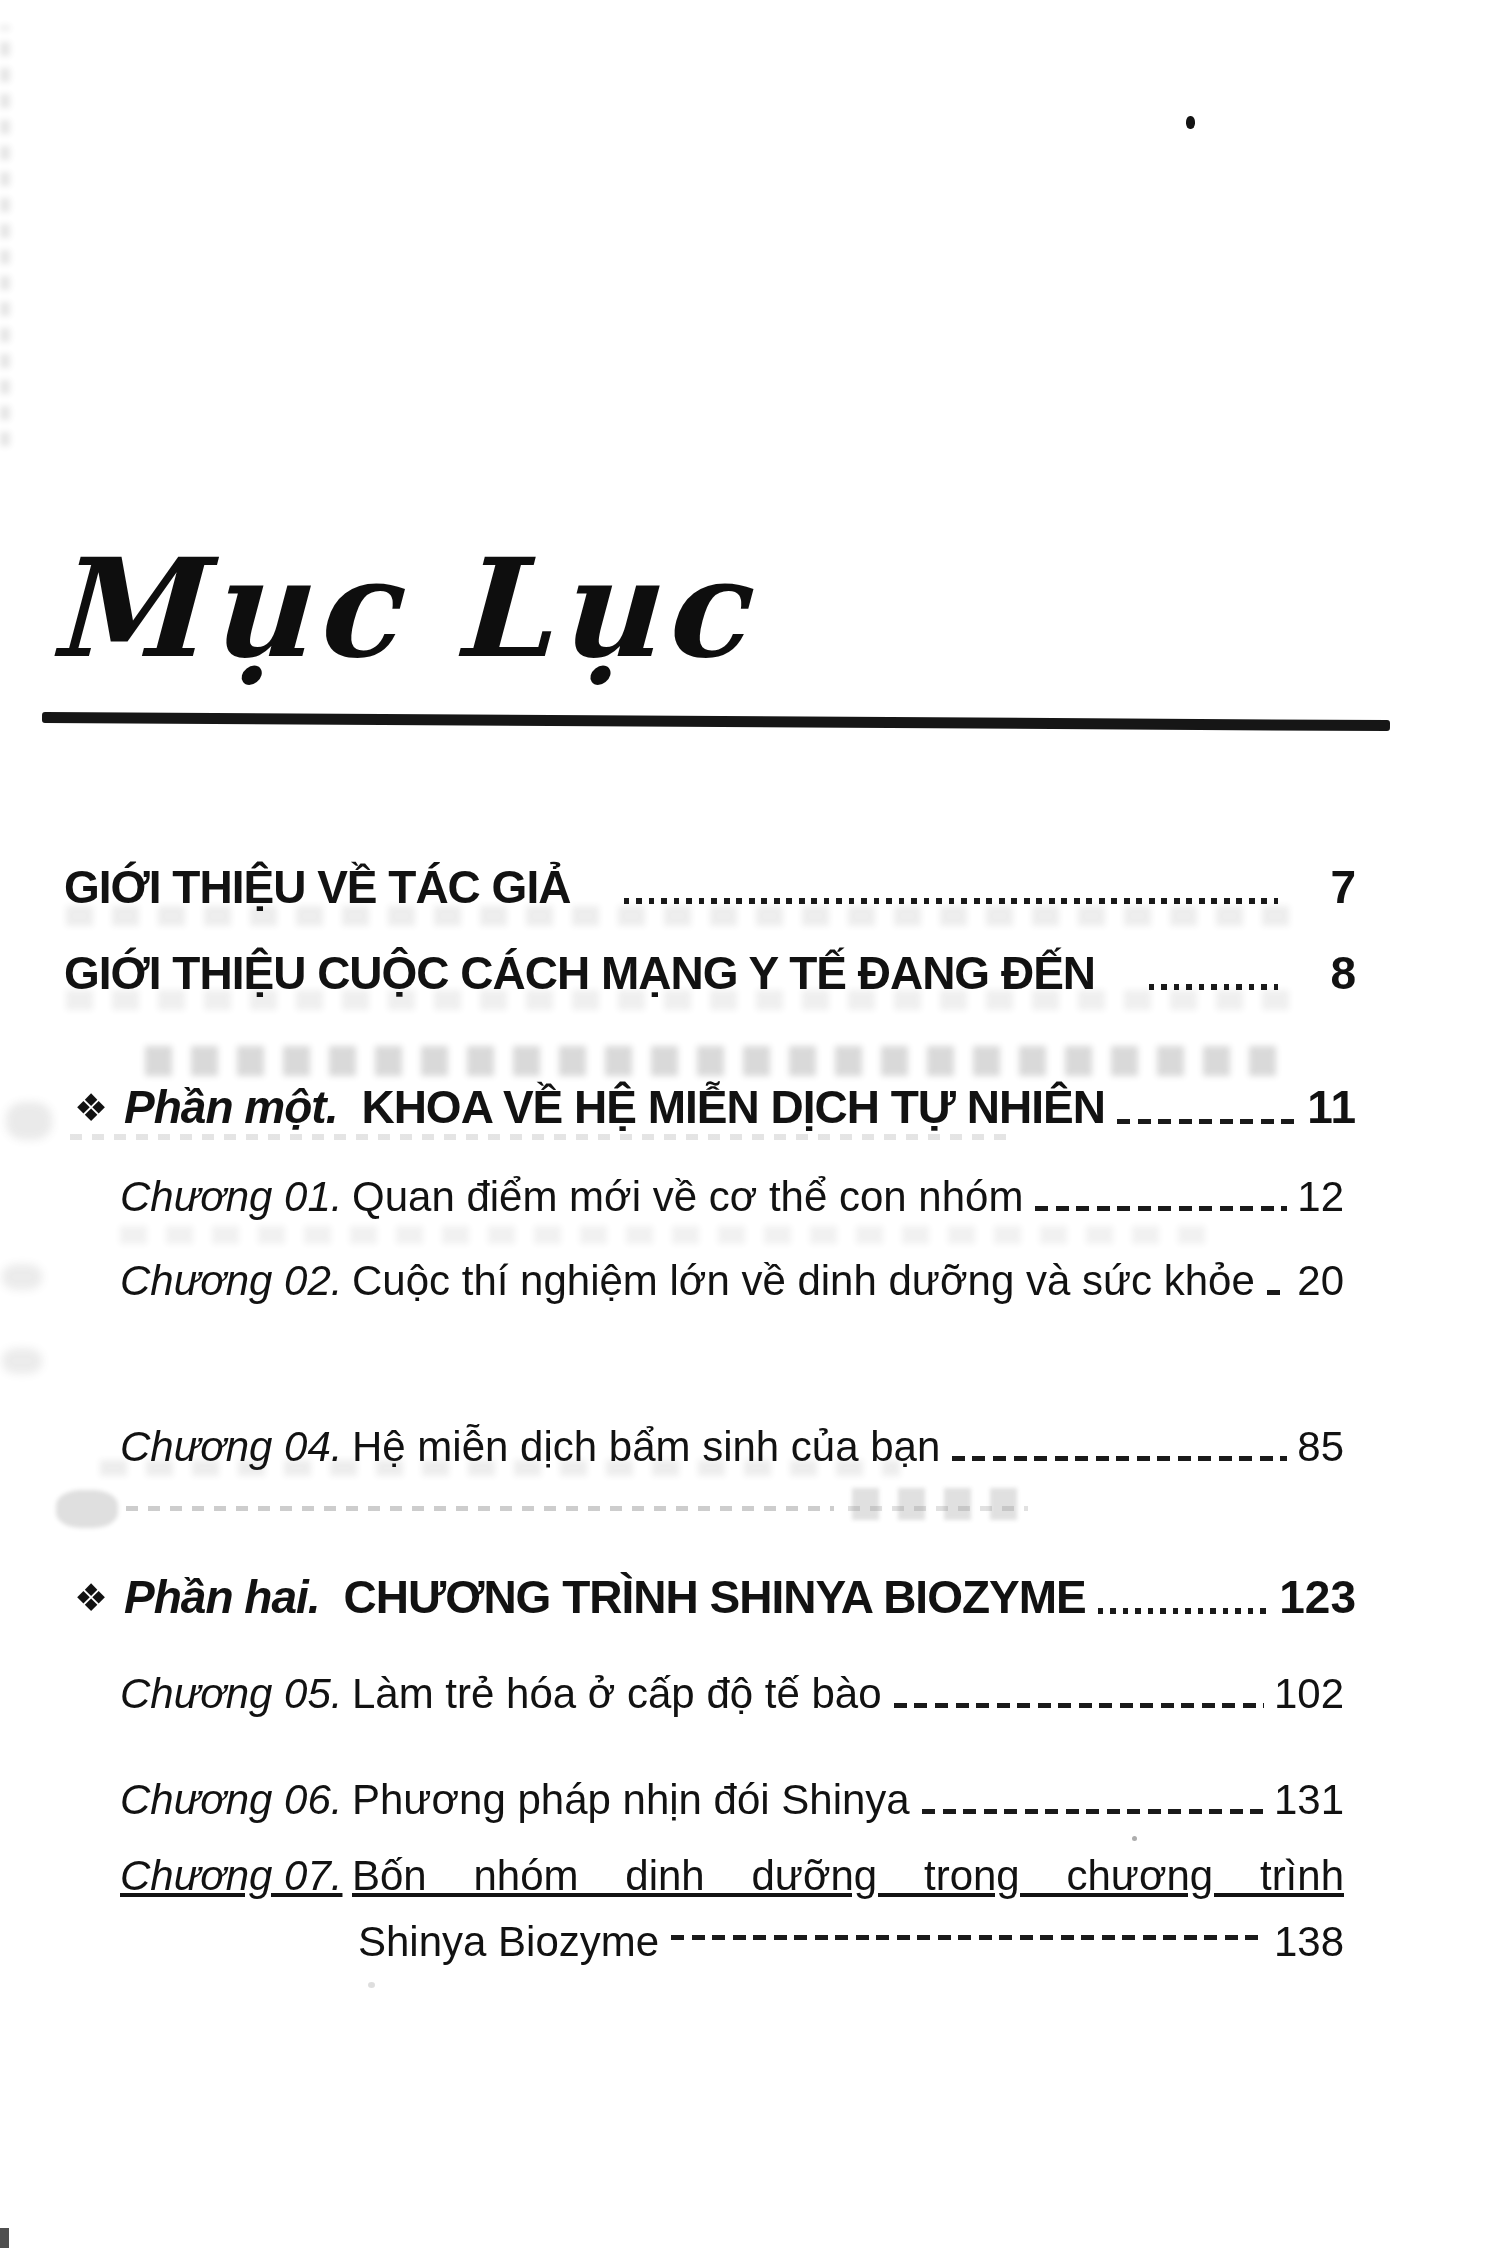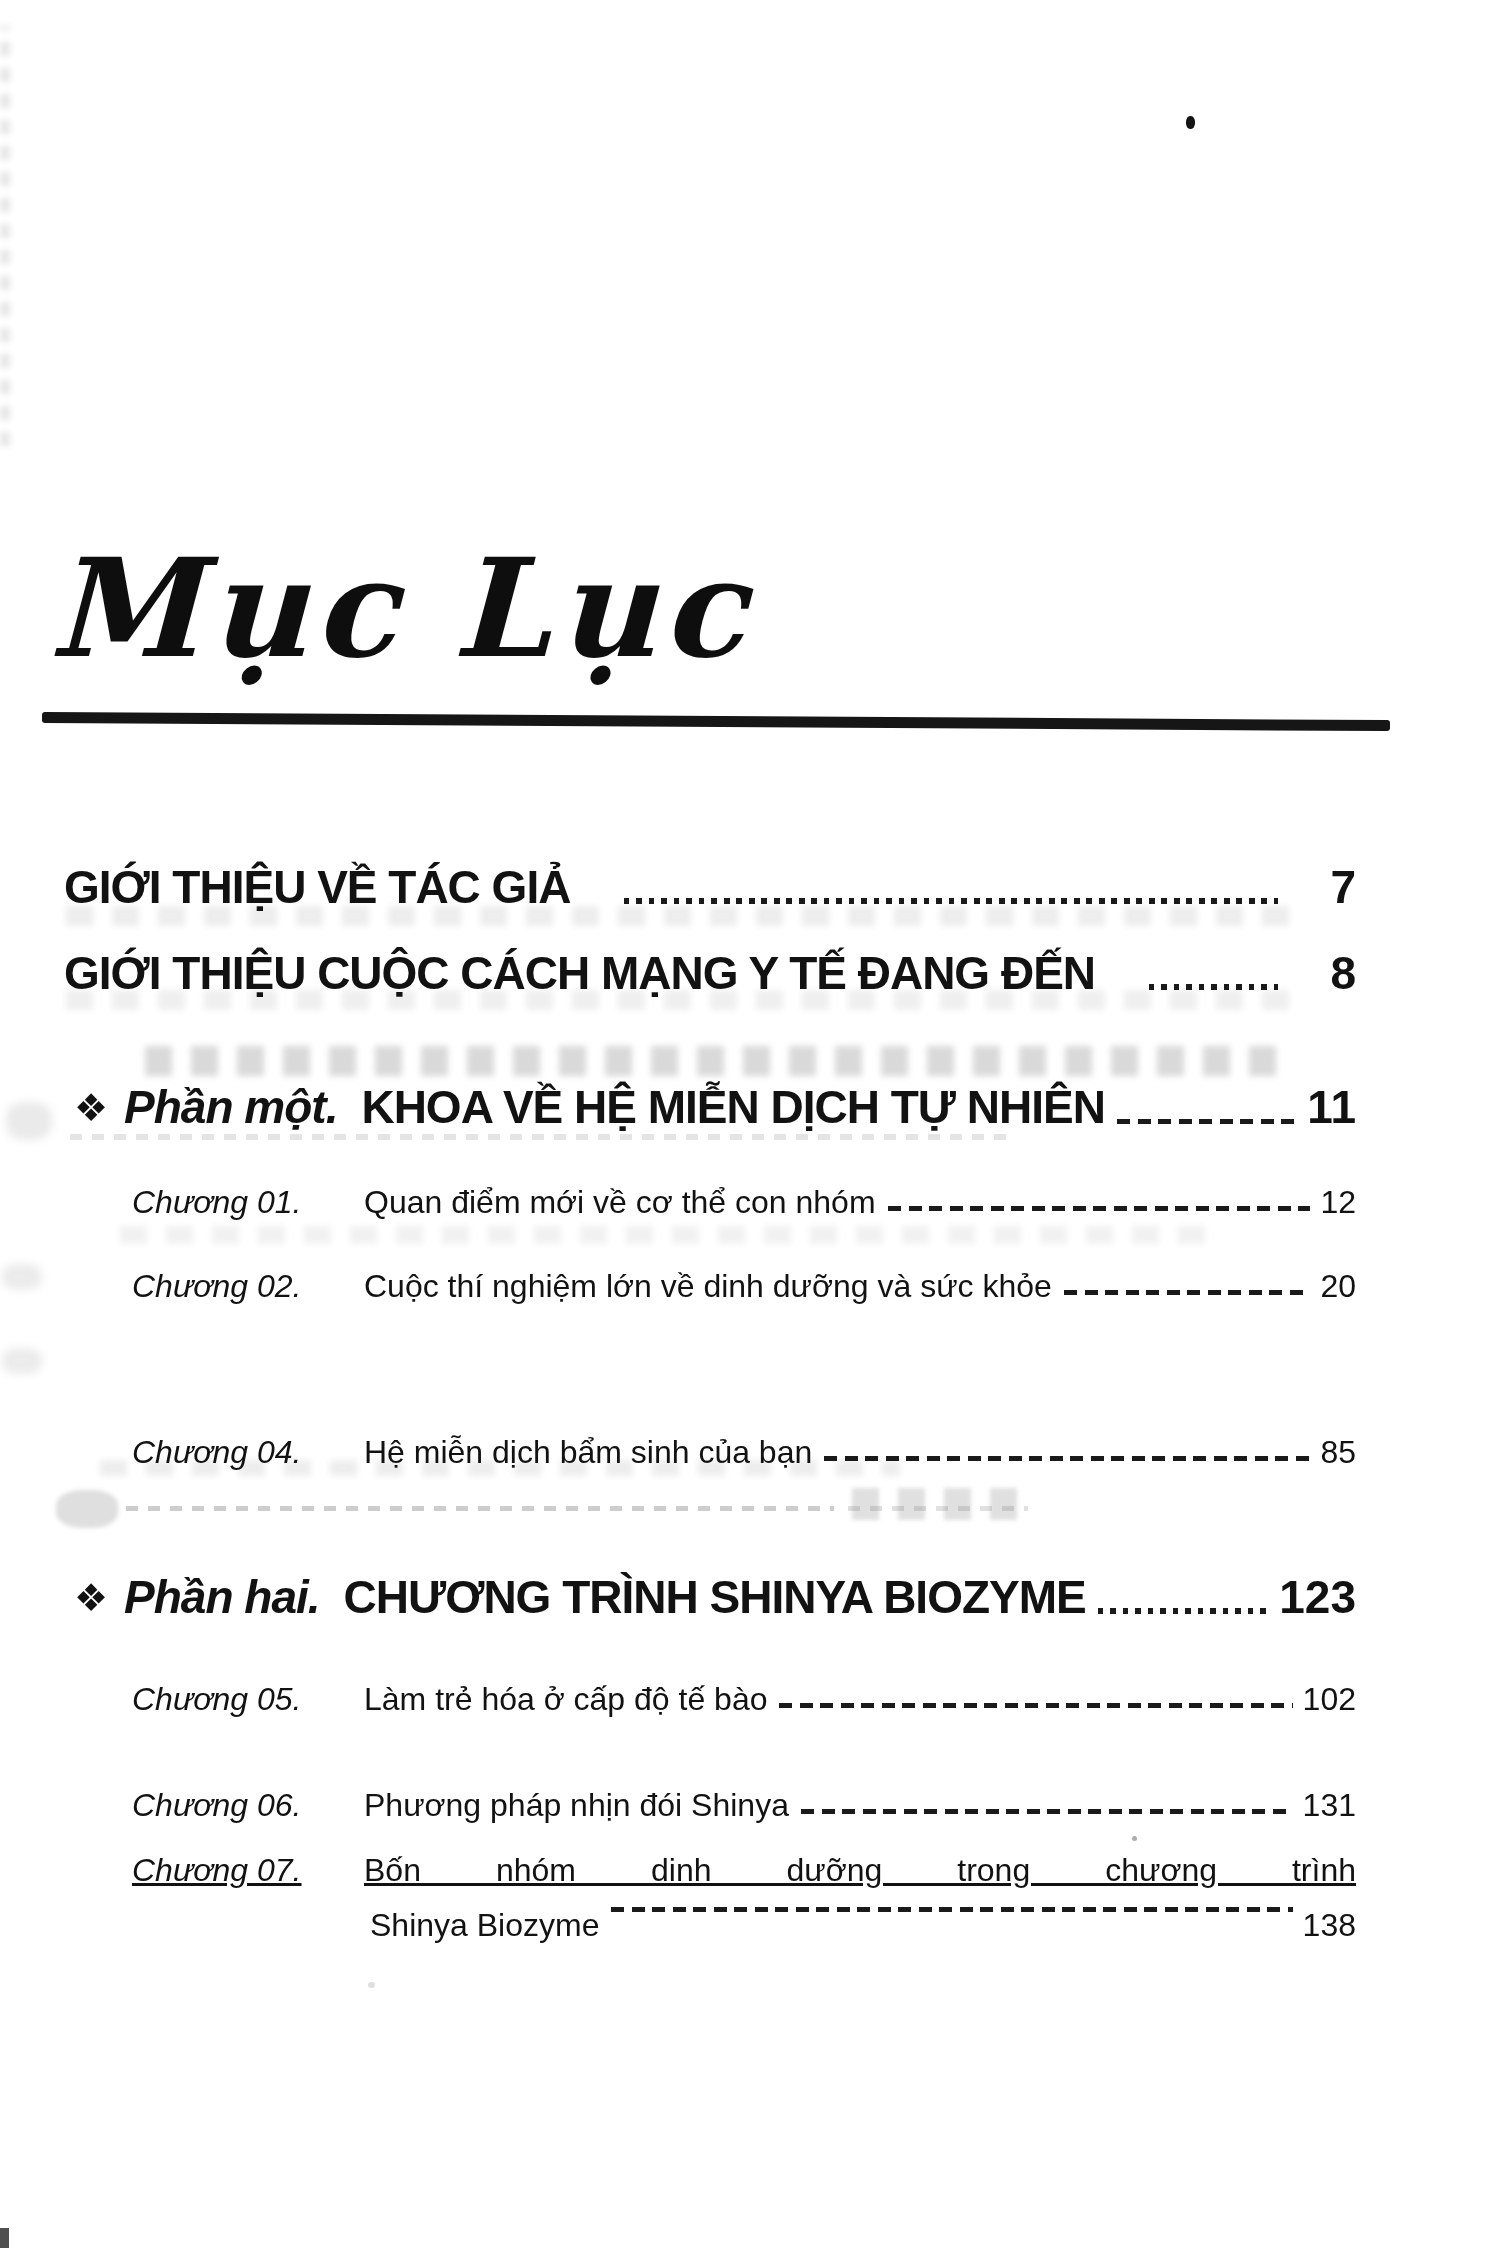--- a/index.html
+++ b/index.html
@@ -15,34 +15,34 @@
     transform:skewX(-4deg);transform-origin:left bottom;
   }
   .title-rule{
     position:absolute;left:42px;top:716px;width:1348px;height:11px;
     background:#161616;border-radius:3px;transform:rotate(0.35deg);
   }
   
   .row{position:absolute;display:flex;align-items:flex-end;white-space:nowrap;height:58px;}
   .front{left:64px;width:1292px;font-weight:700;font-size:46px;letter-spacing:-1px;gap:42px;}
   .part {left:74px;width:1282px;font-weight:700;font-size:46px;letter-spacing:-1px;}
-  .chapter{left:132px;width:1224px;font-size:32px;font-weight:400;}
+  .chapter{left:120px;width:1224px;font-size:42px;font-weight:400;}
   .diamond{font-family:"DejaVu Sans",sans-serif;font-size:38px;font-weight:400;
            margin-right:16px;margin-bottom:4px;letter-spacing:0;}
   .pname{font-style:italic;margin-right:24px;}
   .cnum{font-style:italic;display:inline-block;min-width:232px;}
   .lead{flex:1;min-width:18px;margin:0 10px 10px 12px;height:6px;}
   .lead.dots{background:repeating-linear-gradient(90deg,#1a1a1a 0 5.5px,transparent 5.5px 12.5px);}
   .lead.dash{height:5px;background:repeating-linear-gradient(90deg,#1a1a1a 0 13px,transparent 13px 20.5px);}
   .pg{letter-spacing:0;}
   
   .two-line{display:block;height:auto;}
   .two-line .line1{display:flex;align-items:flex-start;text-decoration:underline;}
   .two-line .ctitle-justify{flex:1;white-space:normal;text-align:justify;text-align-last:justify;}
-  .two-line .line2{display:flex;align-items:flex-start;margin-top:18px;margin-left:238px;}
+  .two-line .line2{display:flex;align-items:center;margin-top:18px;margin-left:238px;}
   
   .ghost{position:absolute;pointer-events:none;}
   .g-stripes{background:repeating-linear-gradient(90deg,rgba(55,55,55,.85) 0 27px,rgba(55,55,55,0) 27px 46px);filter:blur(3px);}
   .g-dash{background:repeating-linear-gradient(90deg,rgba(70,70,70,.9) 0 12px,transparent 12px 22px);}
   .g-blob{background:rgba(80,80,80,.9);filter:blur(4px);border-radius:40%;}
   .speck{position:absolute;background:#141414;border-radius:50%;pointer-events:none;}
 </style>
 </head>
 <body>
 

